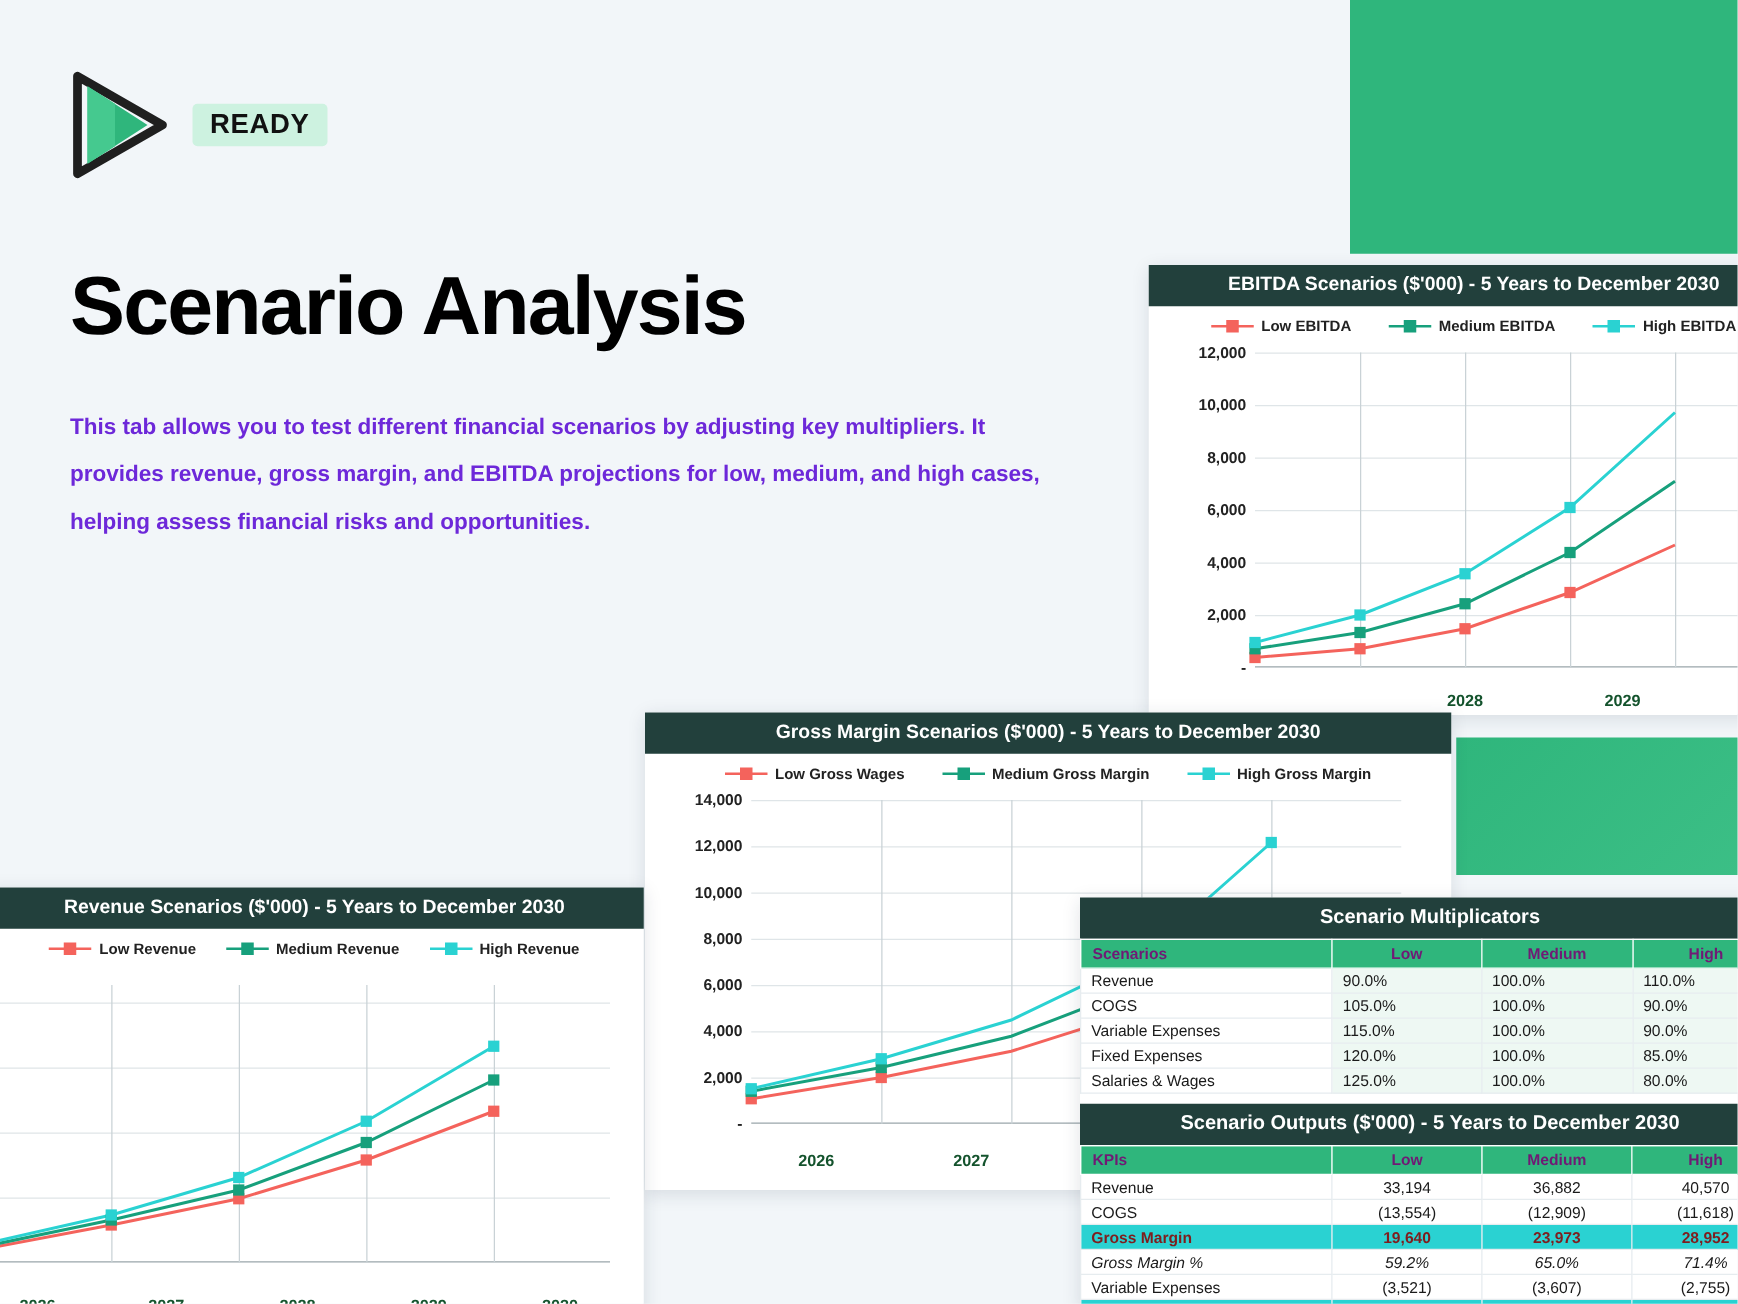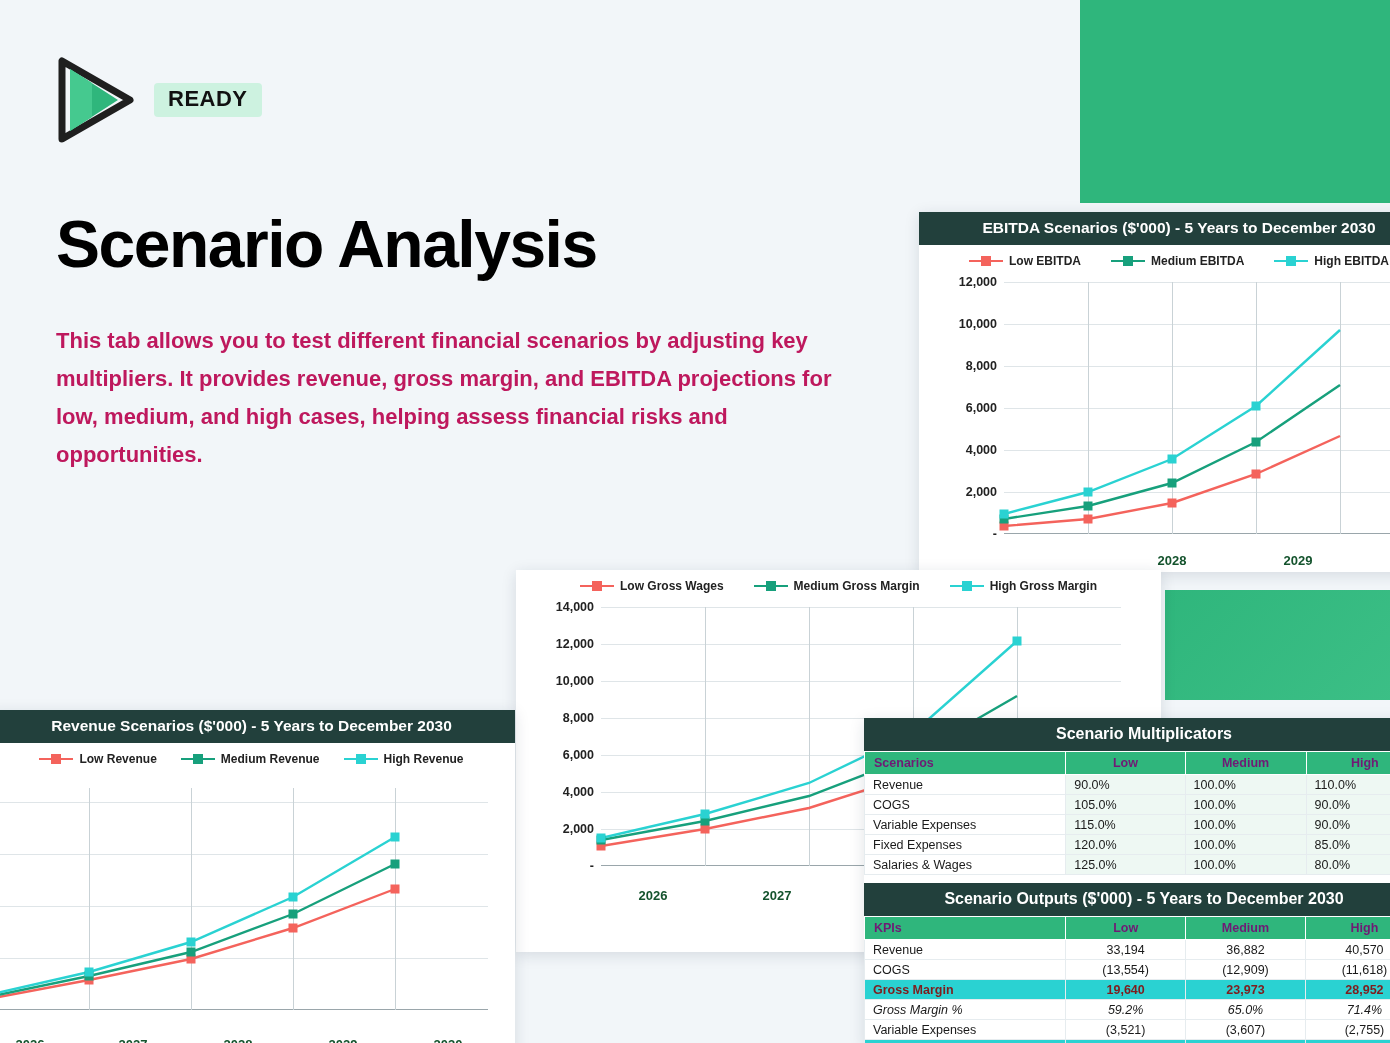--- a/index.html
+++ b/index.html
@@ -73,24 +73,24 @@
     font-size: 66px;
     font-weight: bold;
     letter-spacing: -1.5px;
     color: #000;
   }
   .page-desc {
     position: absolute;
     left: 56px;
     top: 322px;
     width: 795px;
-    font-size: 22px;
+    font-size: 18px;
     font-weight: bold;
     line-height: 38px;
-    color: #be185d;
+    color: #6d28d9;
   }
 
   
   .panel {
     position: absolute;
     background: #ffffff;
     box-shadow: 0 3px 14px rgba(20,40,60,0.13);
   }
   .panel-head {
     background: #22403c;
@@ -294,20 +294,21 @@
     <span class="marker m-high" style="left:84px;  top:210px;"></span>
     <span class="marker m-high" style="left:168px; top:177px;"></span>
     <span class="marker m-high" style="left:252px; top:124px;"></span>
 
     <span class="x-axis-label" style="left:168px;">2028</span>
     <span class="x-axis-label" style="left:294px;">2029</span>
   </div>
 </div>
 
 <div class="panel" style="left:516px; top:570px; width:645px; height:382px;">
+  <div class="panel-head">Gross Margin Scenarios ($'000) - 5 Years to December 2030</div>
   <div class="legend">
     <div class="legend-item">
       <span class="legend-swatch" style="background:#f4635c;">
           <span class="pt m-low"></span>
         </span>
       <span>Low Gross Wages</span>
     </div>
     <div class="legend-item">
       <span class="legend-swatch" style="background:#17a07c;">
           <span class="pt m-med"></span>

